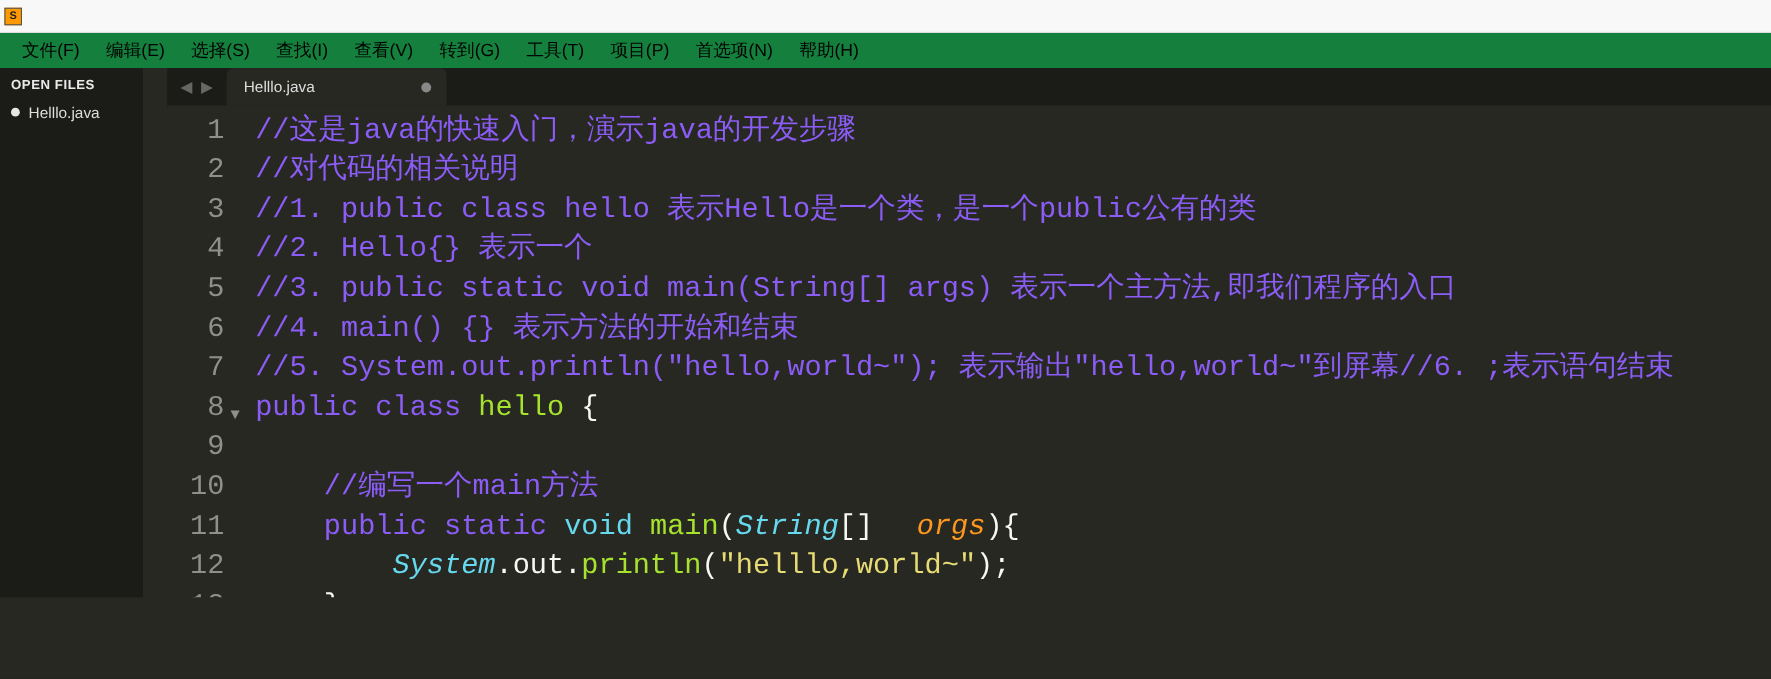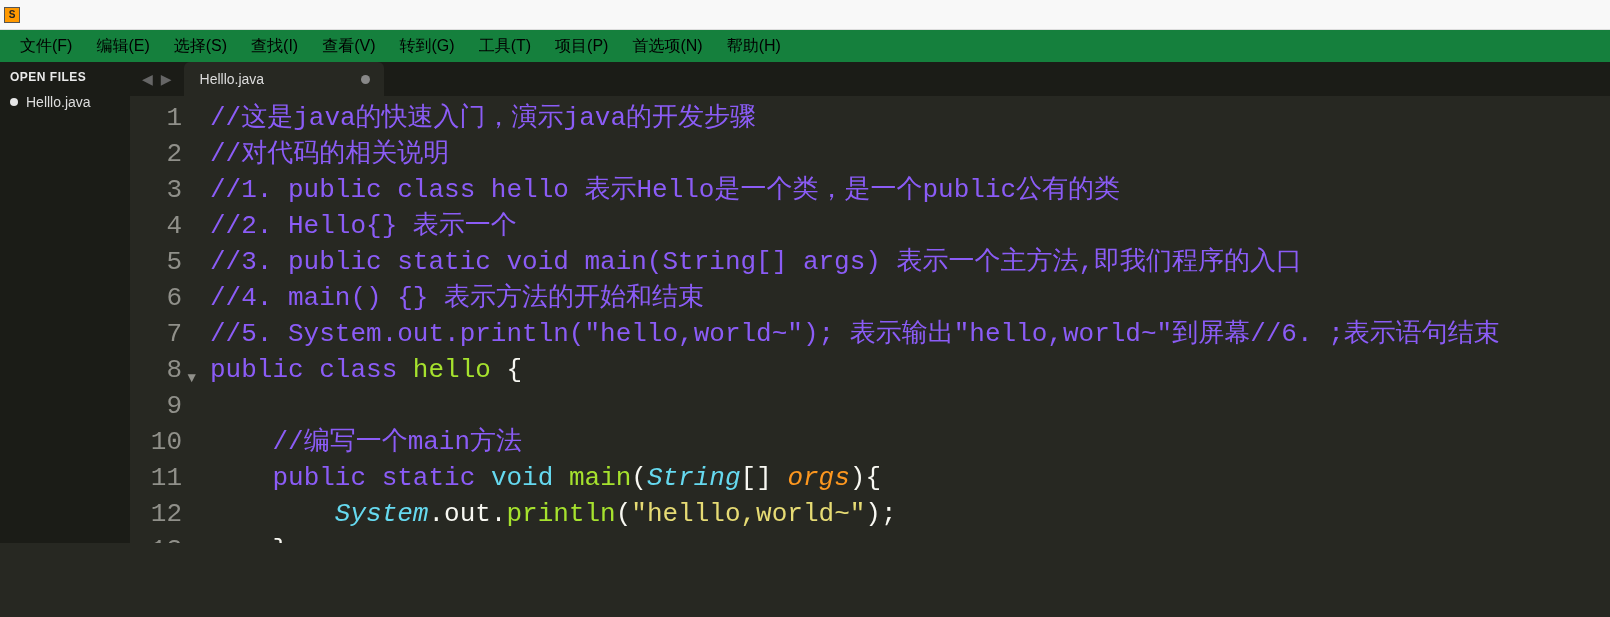--- a/index.html
+++ b/index.html
@@ -1,21 +1,21 @@
 <!DOCTYPE html>
 <html><head>
 <meta charset="utf-8">
 <style>
   * { margin:0; padding:0; box-sizing:border-box; }
   html,body { width:1610px; height:617px; font-family:"Segoe UI",Arial,sans-serif; overflow:hidden; background:#272822; }
   .titlebar { height:30px; background:#f8f8f8; display:flex; align-items:center; padding-left:4px; font-size:14px; color:#222; border-bottom:1px solid #ddd; }
   .app-icon { width:16px; height:16px; background:#ff9900; border:1px solid #555; margin-right:6px; display:flex; align-items:center; justify-content:center; font-size:10px; font-weight:bold; color:#222; }
   .menubar { height:32px; background:#15803d; display:flex; align-items:center; padding-left:8px; font-size:16px; color:#000; }
   .menubar .menu-item { padding:4px 12px; cursor:default; }
-  .workspace { height:481px; display:flex; background:#272822; }
+  .workspace { height:481px; display:flex; background:#272822;gap:22px; }
   .sidebar { width:130px; background:#1b1c17; color:#ccc; }
   .sidebar-header { font-size:12px; font-weight:bold; color:#eaeaea; padding:8px 10px 6px 10px; letter-spacing:0.5px; }
   .sidebar-file { display:flex; align-items:center; padding:4px 8px; font-size:14px; color:#ddd; cursor:default; }
   .dirty-dot { width:8px; height:8px; border-radius:50%; background:#e6e6e6; margin-right:8px; margin-left:2px; }
   .main { flex:1; display:flex; flex-direction:column; min-width:0; }
   .tabbar { height:34px; background:#1b1c17; display:flex; align-items:stretch; }
   .nav-arrows { display:flex; align-items:center; padding:0 8px; color:#666; }
   .nav-arrows span { font-size:14px; padding:0 4px; cursor:default; }
   .tab { display:flex; align-items:center; background:#272822; color:#ddd; padding:0 40px 0 16px; font-size:14px; position:relative; border-top-left-radius:6px; border-top-right-radius:6px; min-width:200px; }
   .tab .dirty-indicator { position:absolute; right:14px; width:9px; height:9px; border-radius:50%; background:#888; }
@@ -24,21 +24,21 @@
   .gutter .ln { height:36px; position:relative; }
   .gutter .fold { position:absolute; right:-14px; top:8px; color:#90908a; font-size:14px; }
   .code { flex:1; padding-top:4px; padding-left:10px; white-space:pre; }
   .code .cl { height:36px; }
   .tok-comment { color:#8b5cf6; }
   .tok-keyword { color:#8b5cf6; }
   .tok-type   { color:#66d9ef; font-style:italic; }
   .tok-storage{ color:#66d9ef; }
   .tok-class  { color:#a6e22e; }
   .tok-func   { color:#a6e22e; }
-  .tok-param  { color:#fd971f; font-style:italic; }
+  .tok-param  { color:#fd971f; font-style:italic;margin-left:24px; }
   .tok-string { color:#e6db74; }
   .tok-punct  { color:#f8f8f2; }
   .cursor { border-left:1px solid #f8f8f0; display:inline-block; height:28px; vertical-align:middle; margin-left:-1px; }
   .hl-line { background:#3e3d32; display:inline-block; min-width:24px; }
 </style>
 </head>
 <body>
 
 <div class="titlebar">
   <div class="app-icon">S</div>

